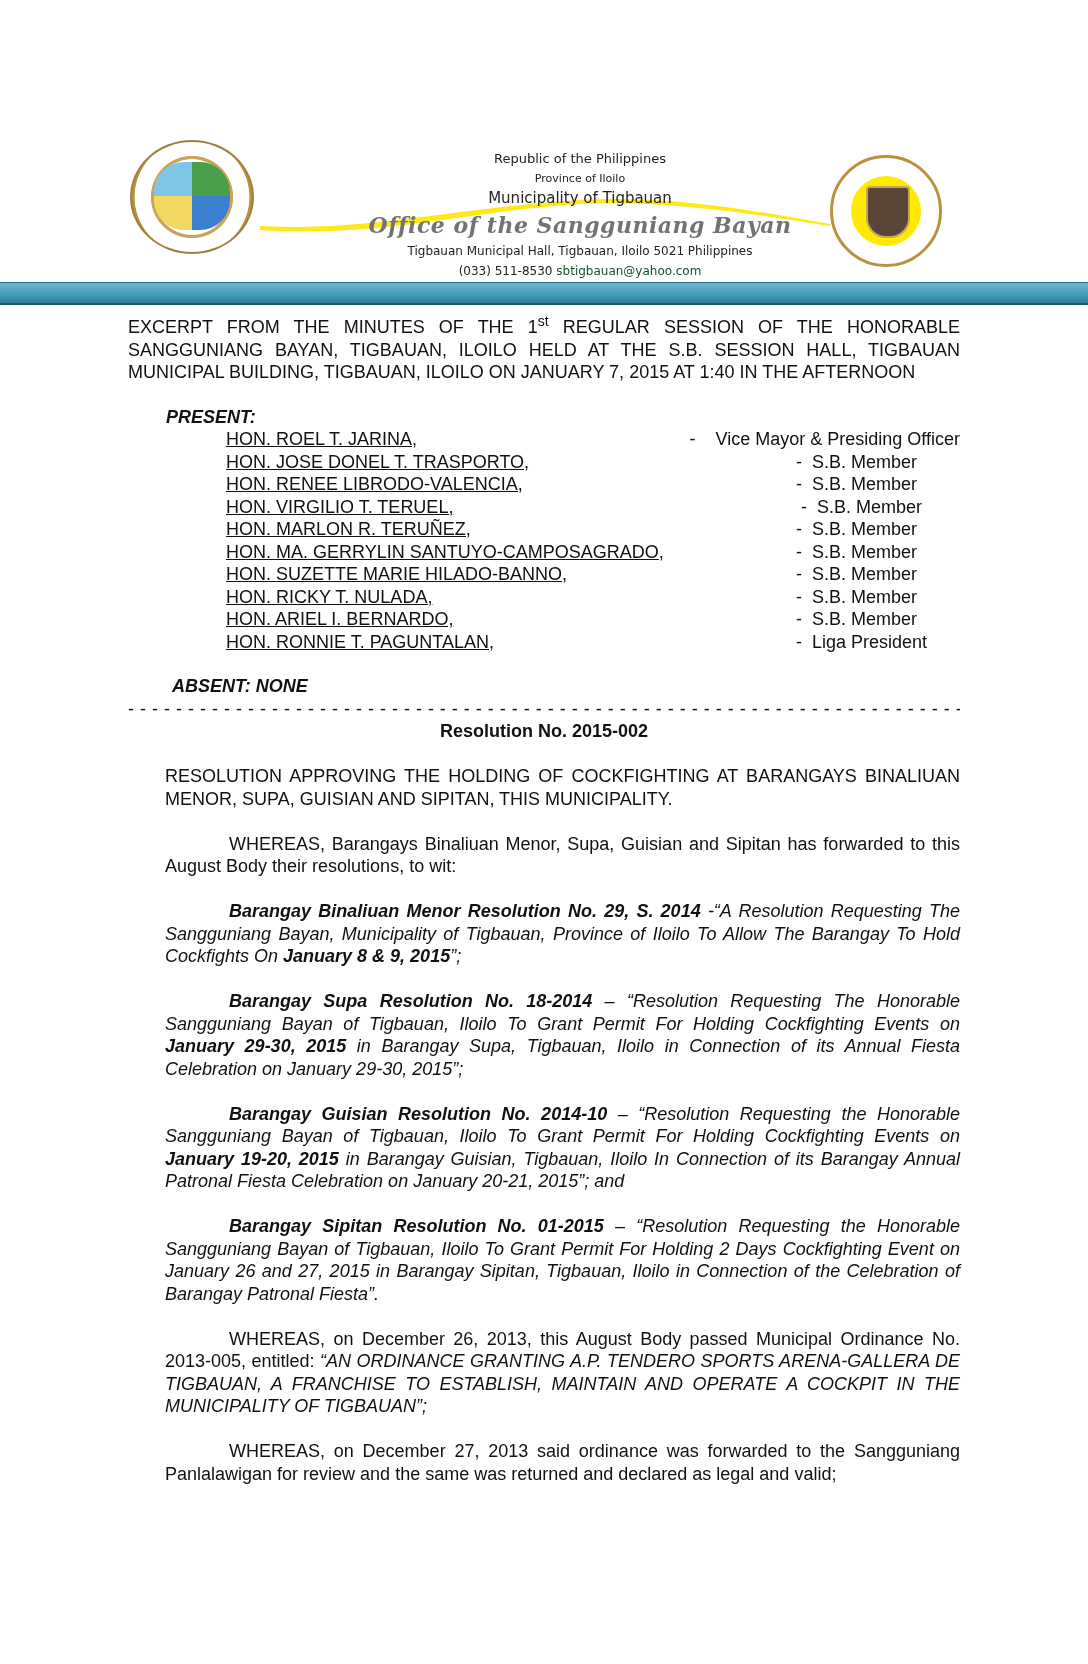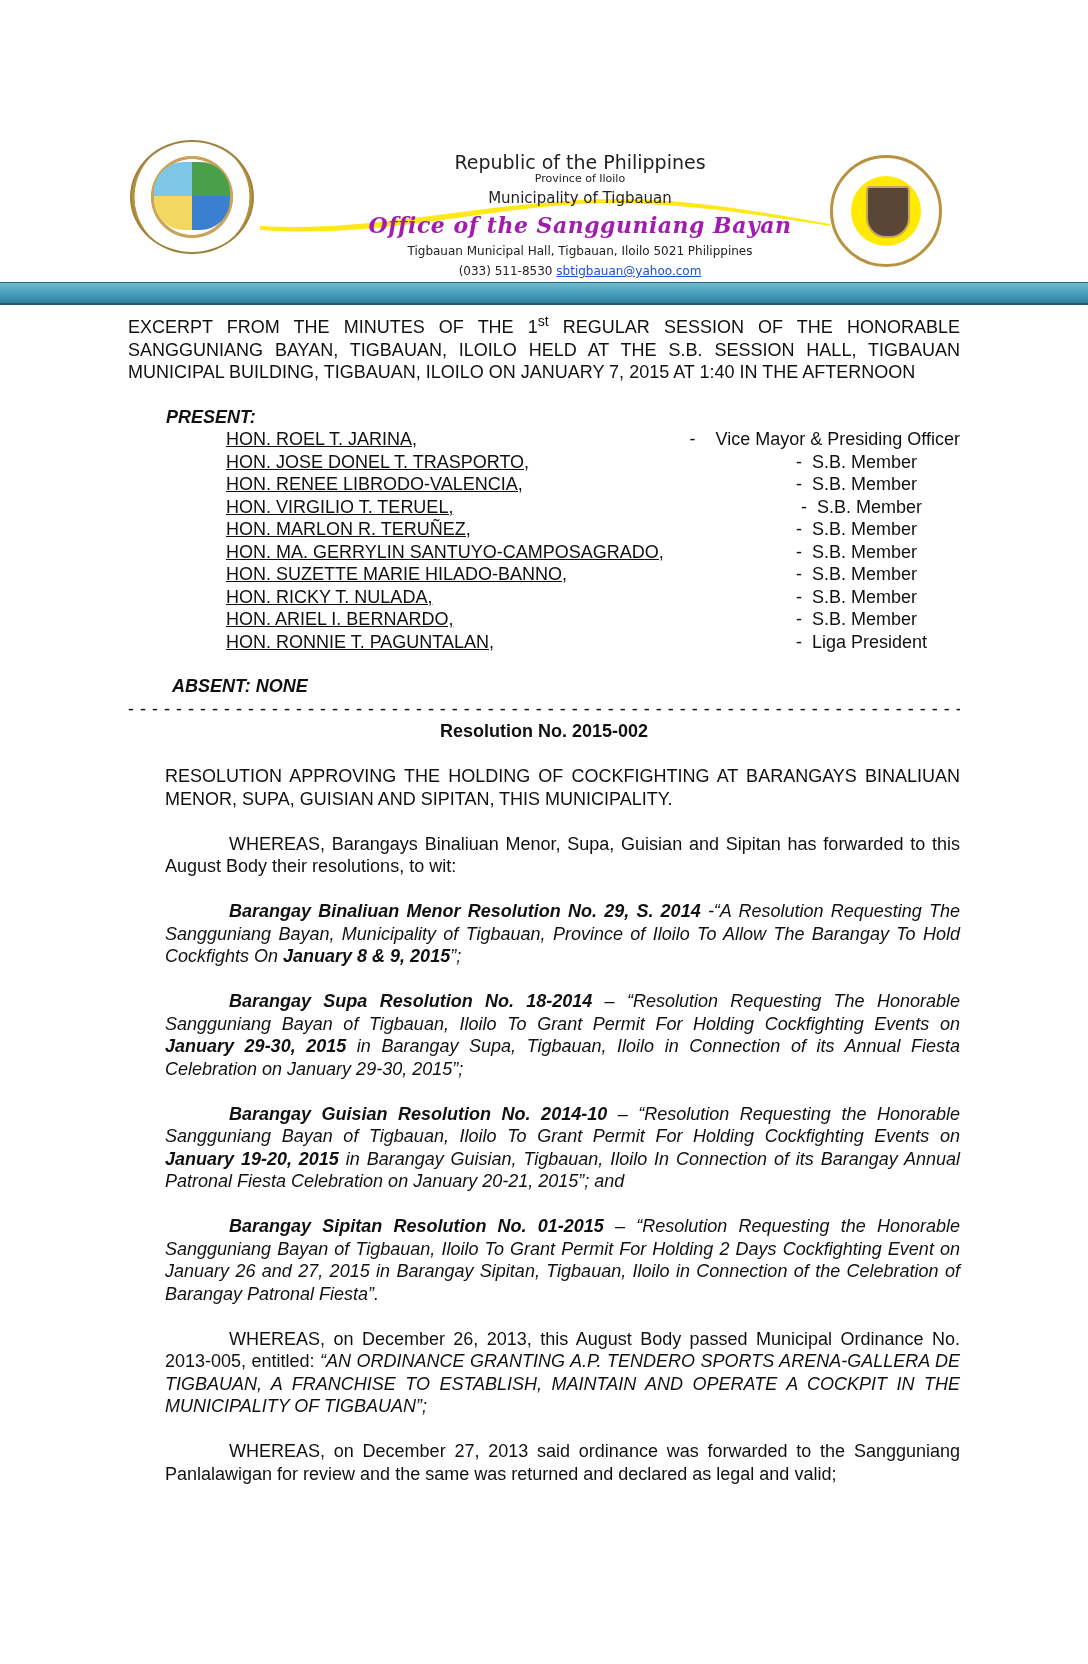--- a/index.html
+++ b/index.html
@@ -5,27 +5,27 @@
   html, body { margin:0; padding:0; background:#ffffff; }
   body { width:1088px; height:1664px; position:relative; overflow:hidden; font-family:"Liberation Sans", sans-serif; color:#111; }
   .header { position:absolute; left:0; top:0; width:1088px; height:300px; }
   .seal { position:absolute; border-radius:50%; }
   .seal-left { left:130px; top:140px; width:120px; height:110px; background:radial-gradient(circle,#fff 0 46%,#c9a45a 47% 50%,#fff 51% 70%,#b8923f 71% 74%,#fff 75%); border:2px solid #a0813e; }
   .seal-left .quad { position:absolute; width:38px; height:34px; }
   .seal-right { left:830px; top:155px; width:106px; height:106px; background:#fff; border:3px solid #b8923f; }
   .seal-right .inner { position:absolute; left:18px; top:18px; width:70px; height:70px; border-radius:50%; background:#ffea00; }
   .seal-right .shield { position:absolute; left:33px; top:28px; width:40px; height:48px; background:#5a4636; border-radius:4px 4px 20px 20px; border:2px solid #c9a45a; }
   .hdr-line { position:absolute; left:300px; width:560px; text-align:center; font-family:"DejaVu Sans", sans-serif; color:#222; }
-  .l1 { top:151px; font-size:19px; }
+  .l1 { top:151px; font-size:13px; }
   .l2 { top:172px; font-size:11px; }
   .l3 { top:189px; font-size:15px; }
-  .office { top:212px; font-family:"DejaVu Serif", serif; font-style:italic; font-weight:bold; font-size:22px; color:#a21caf; letter-spacing:0.5px; }
+  .office { top:212px; font-family:"DejaVu Serif", serif; font-style:italic; font-weight:bold; font-size:22px; color:#737373; letter-spacing:0.5px; }
   .l5 { top:244px; font-size:12px; }
   .l6 { top:264px; font-size:12px; }
-  .email { color:#1d4ed8; text-decoration:underline; }
+  .email { color:#14532d; }
   .swoosh { position:absolute; left:250px; top:190px; }
   .band { position:absolute; left:0; top:282px; width:1088px; height:20px; background:linear-gradient(#6fb9d0,#3f9bb8 60%,#2f7f98); border-top:1px solid #2a6a80; border-bottom:2px solid #215b6e; }
   .content { position:absolute; left:128px; top:316px; width:832px; font-size:18px; line-height:22.5px; }
   p { margin:0; }
   .justify { text-align:justify;margin-left:37px; }
   .excerpt { text-align:justify; }
   .present-lbl { margin-top:22px; margin-left:38px; font-weight:bold; font-style:italic; }
   .member { display:flex; height:22.5px; }
   .member .nm { margin-left:98px; width:490px;text-decoration:underline; }
   .member .role { white-space:pre; }

